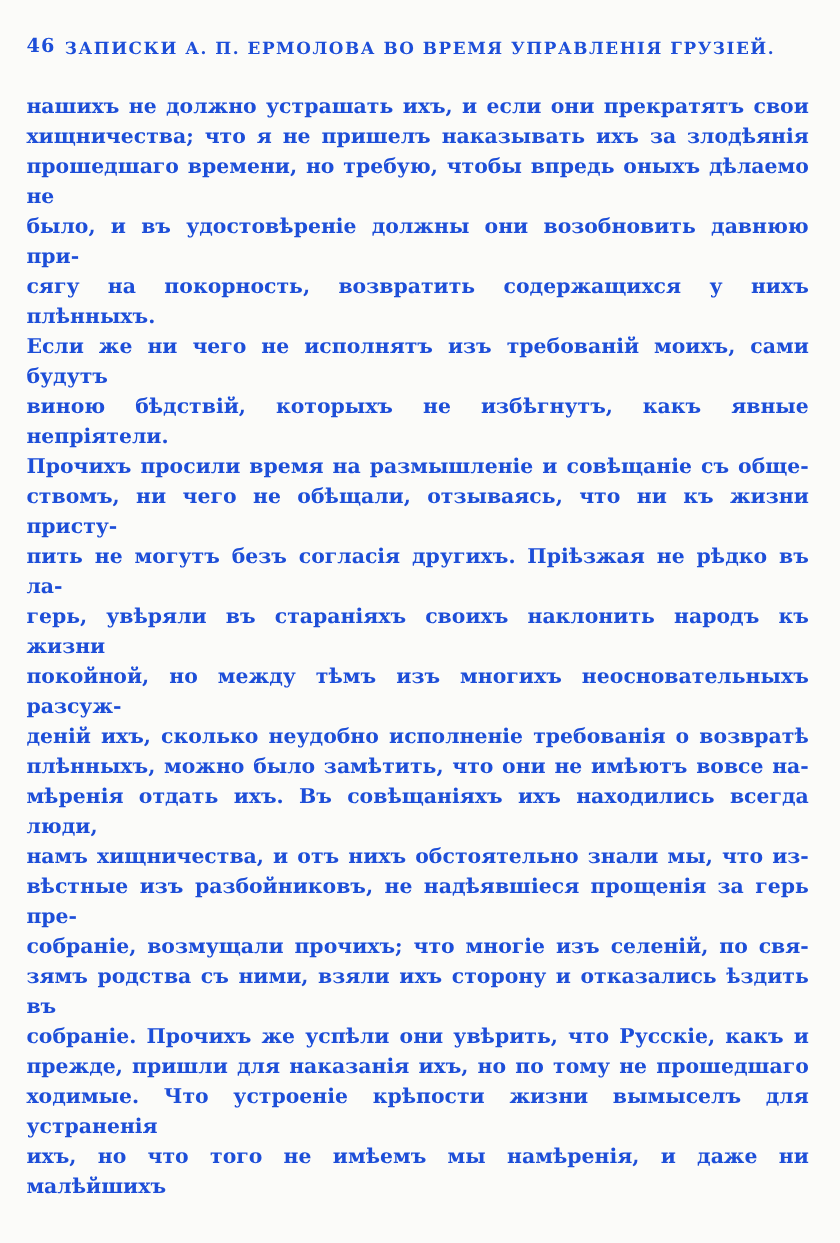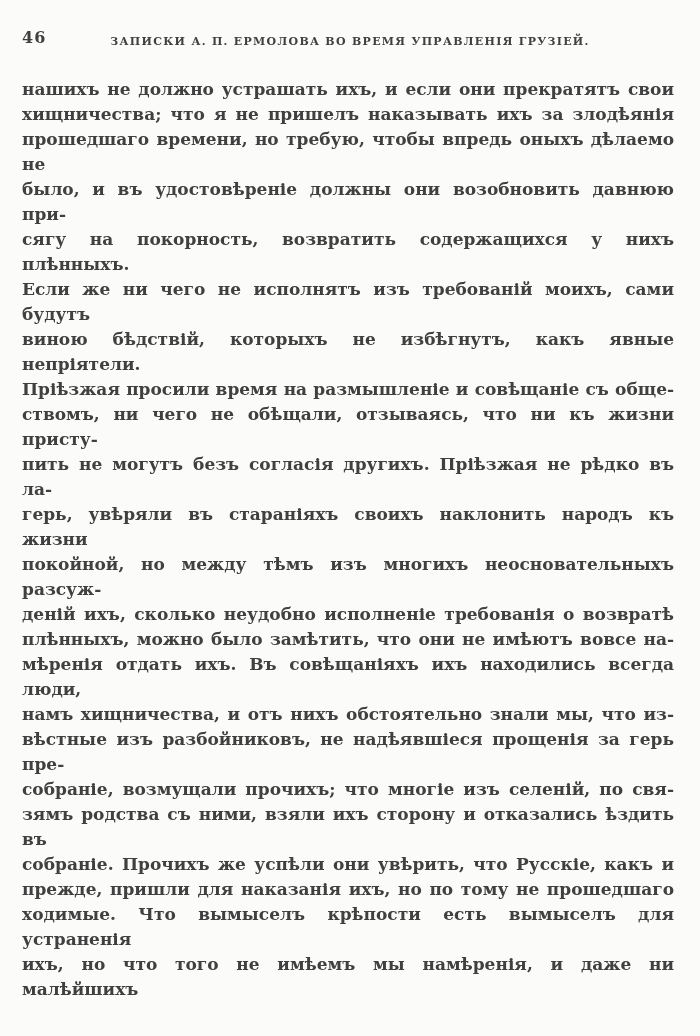--- a/index.html
+++ b/index.html
@@ -9,39 +9,39 @@
   }
   .page {
     position: relative;
     width: 700px;
     height: 1036px;
     margin: 0 auto;
     background: #fbfbf9;
     box-sizing: border-box;
     overflow: hidden;
     font-family: "DejaVu Serif", serif;
-    color: #404040;
+    color: #1d4ed8;
   }
   .page-header {
     position: relative;
     padding-top: 30px;
     height: 20px;
     text-align: center;
   }
   .page-number {
     position: absolute;
     left: 22px;
     top: 28px;
     font-size: 16px;
     font-weight: bold;
     letter-spacing: 1px;
   }
   .running-title {
     display: inline-block;
-    font-size: 11px;
+    font-size: 14px;
     font-weight: bold;
     letter-spacing: 1.3px;
     white-space: nowrap;
   }
   .page-body {
     margin-top: 27px;
     padding: 0 26px 0 22px;
     font-size: 17px;
     font-weight: bold;
     line-height: 25px;
@@ -62,31 +62,31 @@
   </header>
   <main class="page-body">
       <div class="paragraph">
         <div class="line">нашихъ не должно устрашать ихъ, и если они прекратятъ свои</div>
         <div class="line">хищничества; что я не пришелъ наказывать ихъ за злодѣянія</div>
         <div class="line">прошедшаго времени, но требую, чтобы впредь оныхъ дѣлаемо не</div>
         <div class="line">было, и въ удостовѣреніе должны они возобновить давнюю при-</div>
         <div class="line">сягу на покорность, возвратить содержащихся у нихъ плѣнныхъ.</div>
         <div class="line">Если же ни чего не исполнятъ изъ требованій моихъ, сами будутъ</div>
         <div class="line">виною бѣдствій, которыхъ не избѣгнутъ, какъ явные непріятели.</div>
-        <div class="line">Пріѣзжая просили время на размышленіе и совѣщаніе съ обще-</div>
+        <div class="line">Прочихъ просили время на размышленіе и совѣщаніе съ обще-</div>
         <div class="line">ствомъ, ни чего не обѣщали, отзываясь, что ни къ жизни присту-</div>
         <div class="line">пить не могутъ безъ согласія другихъ. Пріѣзжая не рѣдко въ ла-</div>
         <div class="line">герь, увѣряли въ стараніяхъ своихъ наклонить народъ къ жизни</div>
         <div class="line">покойной, но между тѣмъ изъ многихъ неосновательныхъ разсуж-</div>
         <div class="line">деній ихъ, сколько неудобно исполненіе требованія о возвратѣ</div>
         <div class="line">плѣнныхъ, можно было замѣтить, что они не имѣютъ вовсе на-</div>
         <div class="line">мѣренія отдать ихъ. Въ совѣщаніяхъ ихъ находились всегда люди,</div>
         <div class="line">намъ хищничества, и отъ нихъ обстоятельно знали мы, что из-</div>
         <div class="line">вѣстные изъ разбойниковъ, не надѣявшіеся прощенія за герь пре-</div>
         <div class="line">собраніе, возмущали прочихъ; что многіе изъ селеній, по свя-</div>
         <div class="line">зямъ родства съ ними, взяли ихъ сторону и отказались ѣздить въ</div>
         <div class="line">собраніе. Прочихъ же успѣли они увѣрить, что Русскіе, какъ и</div>
         <div class="line">прежде, пришли для наказанія ихъ, но по тому не прошедшаго</div>
-        <div class="line">ходимые. Что вымыселъ крѣпости есть вымыселъ для устраненія</div>
+        <div class="line">ходимые. Что устроеніе крѣпости жизни вымыселъ для устраненія</div>
         <div class="line">ихъ, но что того не имѣемъ мы намѣренія, и даже ни малѣйшихъ</div>
       </div>
     </main>
 </div>
 
 </body></html>

